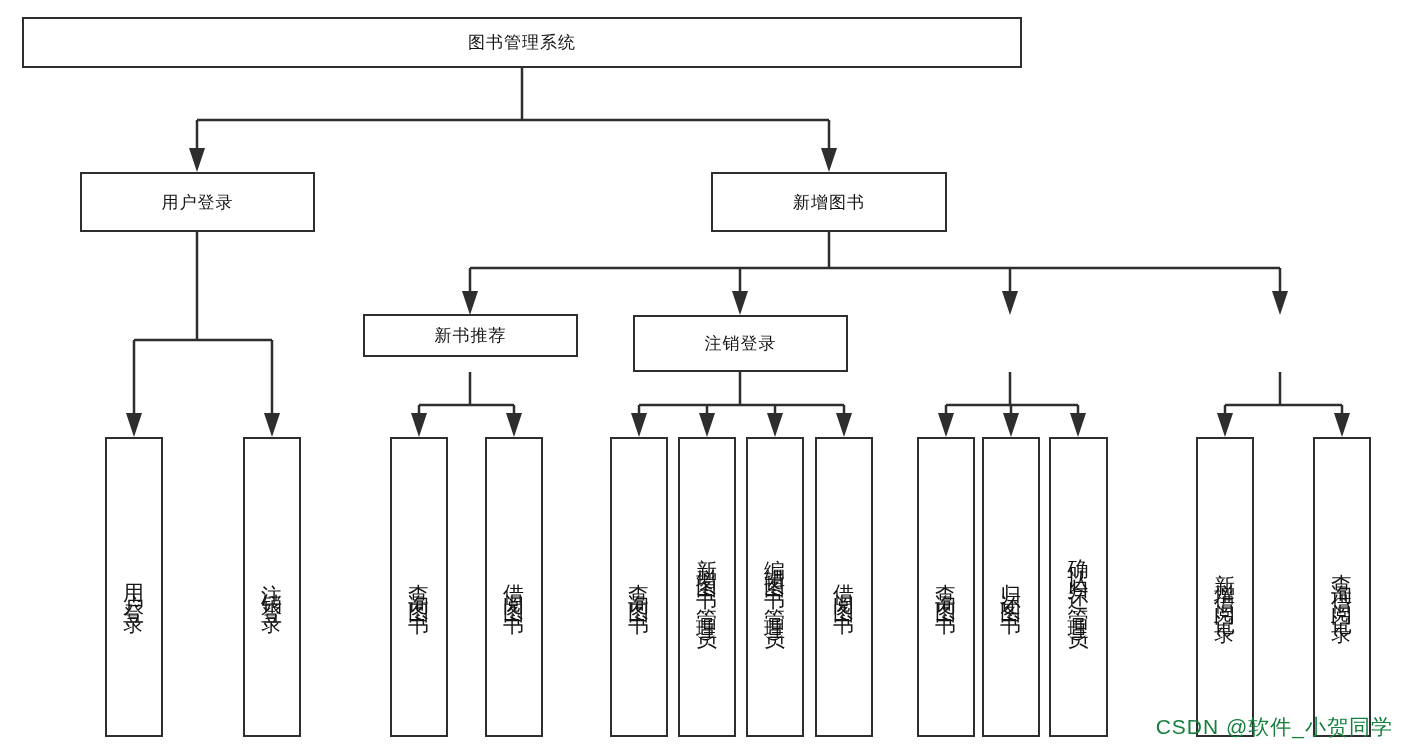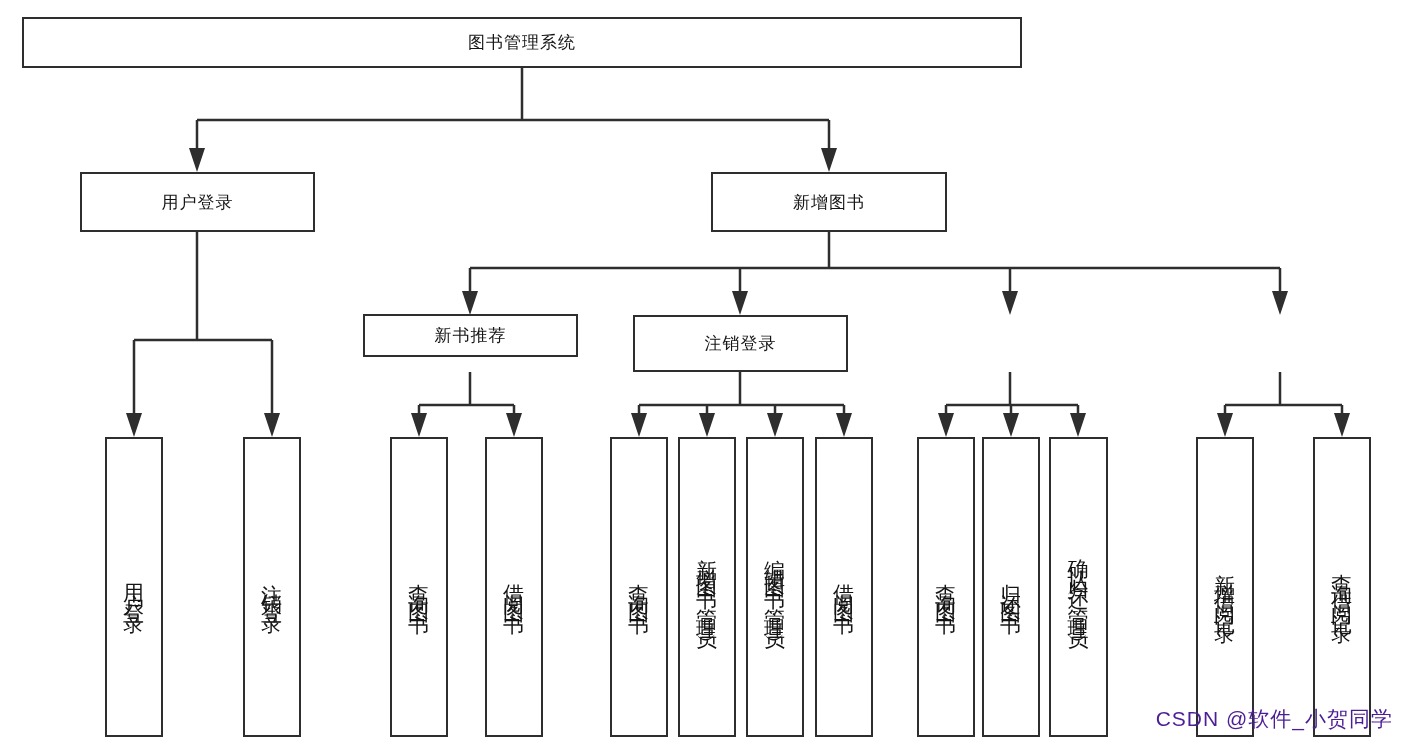--- a/index.html
+++ b/index.html
@@ -12,22 +12,22 @@
     position:absolute;box-sizing:border-box;background:#ffffff;
     border:2.5px solid #2e2e2e;color:#141414;
     display:flex;align-items:center;justify-content:center;
   }
   .h-node{font-size:17px;letter-spacing:1px;white-space:nowrap;}
   .v-node span{
     writing-mode:vertical-lr;text-orientation:mixed;
     font-size:21px;letter-spacing:10px;line-height:1;white-space:nowrap;
   }
   .watermark{
-    position:absolute;right:12px;bottom:14px;
-    font-size:21px;color:#4c1d95;letter-spacing:1px;z-index:5;white-space:nowrap;
+    position:absolute;right:12px;bottom:6px;
+    font-size:21px;color:#15803d;letter-spacing:1px;z-index:5;white-space:nowrap;
   }
 </style>
 </head>
 <body>
 
 <div class="canvas">
 
   <svg class="connectors" width="1405" height="747" viewBox="0 0 1405 747" xmlns="http://www.w3.org/2000/svg">
     <g stroke="#2e2e2e" stroke-width="2.5" fill="none">
 

